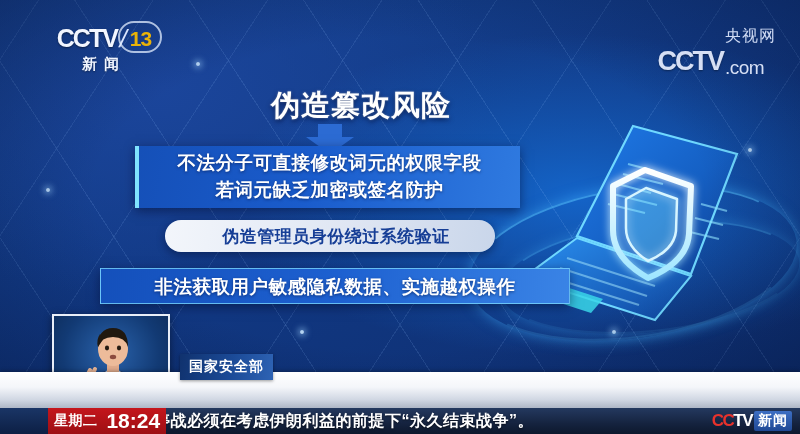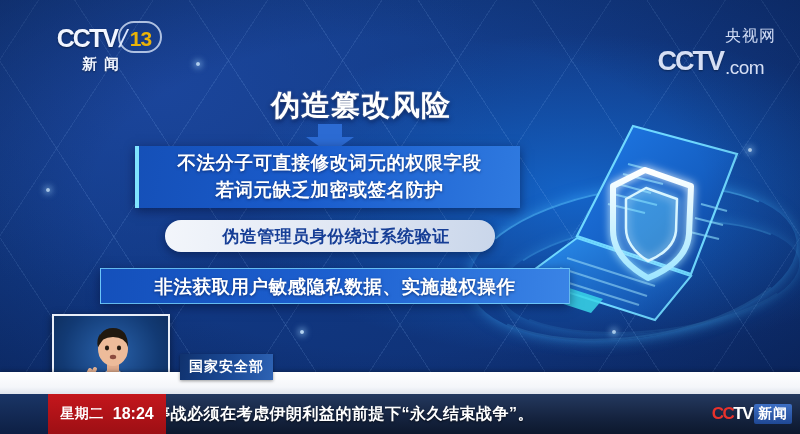--- a/index.html
+++ b/index.html
@@ -129,28 +129,28 @@
   .lt .tag{
     position:absolute; left:172px; top:-18px; height:26px; padding:0 9px;
     display:flex; align-items:center;
     background:linear-gradient(100deg,#10326e 0%, #1b4a97 55%, #2e63b4 100%);
     color:#ffffff; font-size:14px; font-weight:bold; letter-spacing:1px;
     box-shadow:0 1px 3px rgba(0,0,0,.4);
     margin-left:8px;
   }
 
   
-  .ticker{ position:absolute; left:0; right:0; bottom:0; height:40px; display:flex; align-items:stretch; }
+  .ticker{ position:absolute; left:0; right:0; bottom:0; height:26px; display:flex; align-items:stretch; }
   .ticker .leftpad{ width:48px; background:linear-gradient(180deg,#1a3566,#0d1f44); }
   .ticker .time{
     width:118px; background:linear-gradient(180deg,#c4161c 0%, #9d0f14 100%);
     color:#ffffff; display:flex; align-items:center; justify-content:center; gap:9px;
     font-weight:bold; font-size:14px; letter-spacing:.5px;
   }
-  .ticker .time .clock{ font-size:16px; letter-spacing:0; }
+  .ticker .time .clock{ font-size:21px; letter-spacing:0; }
   .ticker .scroll{
     flex:1; background:linear-gradient(180deg,#24395f 0%, #15233f 60%, #0d182d 100%);
     color:#ffffff; display:flex; align-items:center; overflow:hidden;
     font-size:16px; font-weight:bold; letter-spacing:.5px; padding-left:2px;
     text-shadow:0 1px 2px rgba(0,0,0,.6);
   }
   .ticker .scroll .txt{ white-space:nowrap; margin-left:-14px; }
   .ticker .brand{
     width:110px; background:linear-gradient(180deg,#24395f 0%, #15233f 60%, #0d182d 100%);
     display:flex; align-items:center; justify-content:flex-end; gap:2px; padding-right:8px;

